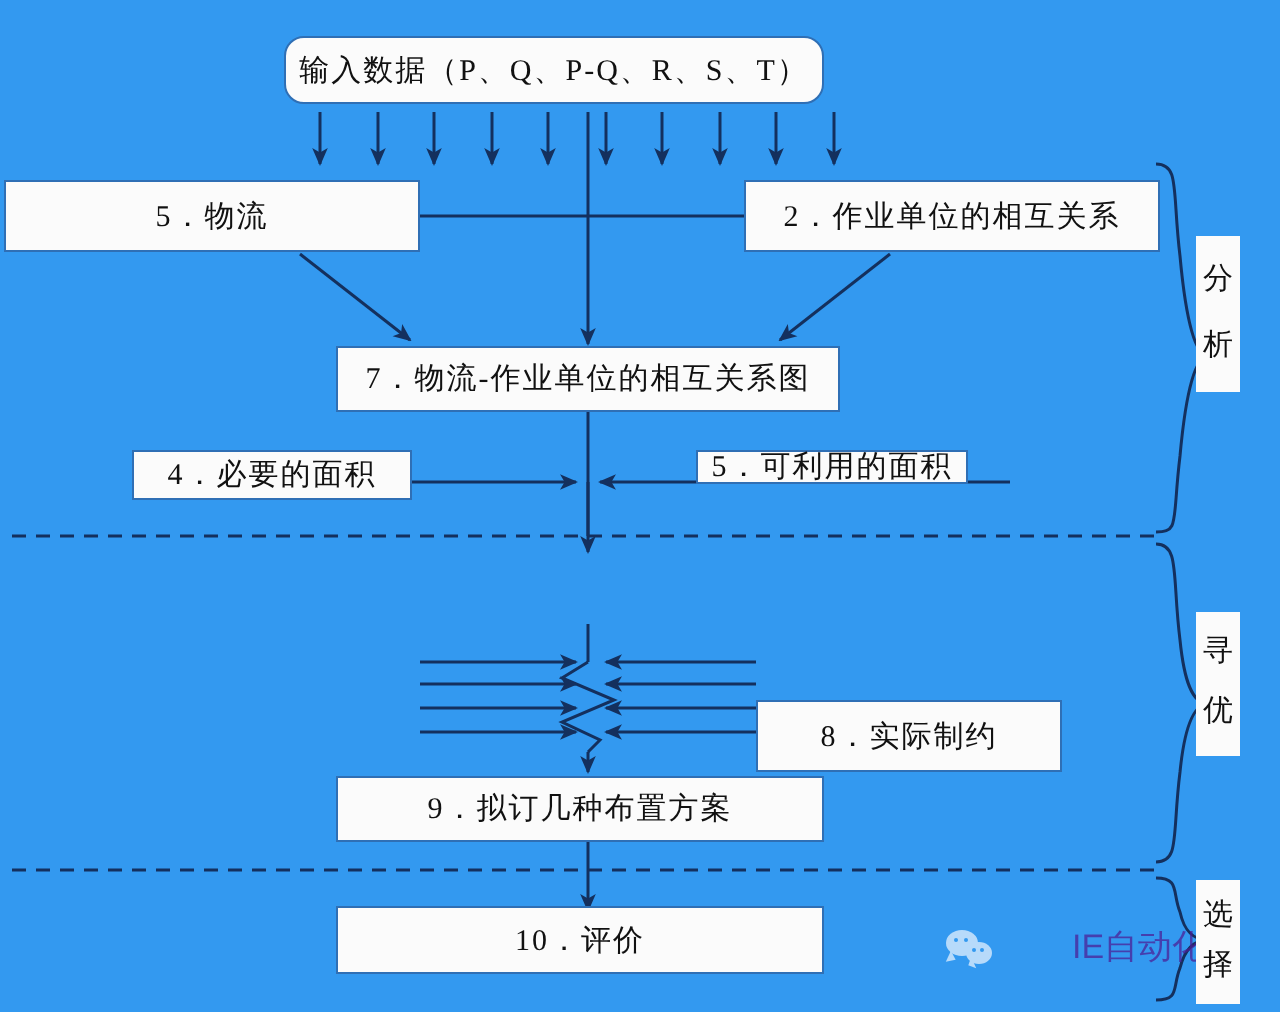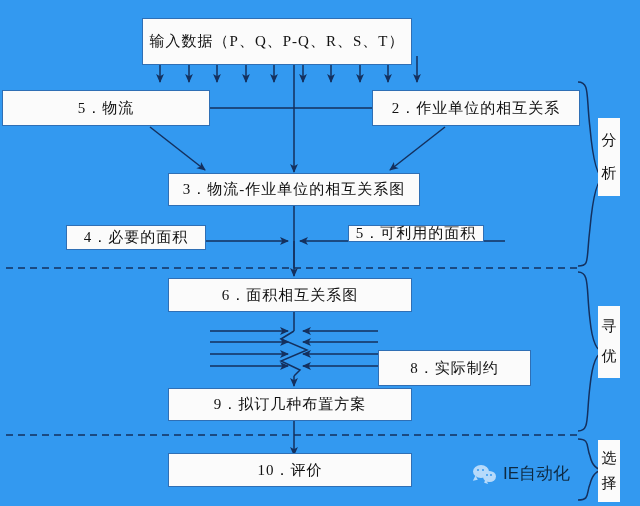--- a/index.html
+++ b/index.html
@@ -41,25 +41,26 @@
 
   
   #watermark{
     position:absolute;
     left:473px;top:462px;
     display:flex;align-items:center;gap:6px;
     z-index:2;
     opacity:.72;
   }
   #watermark .wm-text{
-    color:#000000;
+    color:#4c1d95;
     font-size:17px;
     font-family:"Liberation Sans","DejaVu Sans",sans-serif;
     letter-spacing:0px;
     white-space:nowrap;
+    margin-left:33px;
   }
   .wechat{position:relative;width:24px;height:18px;}
   .wechat .b1,.wechat .b2{
     position:absolute;background:#eaf4ff;border-radius:50%;
   }
   .wechat .b1{width:16px;height:13px;left:0;top:0;}
   .wechat .b2{width:13px;height:11px;left:10px;top:6px;}
   .wechat .d{position:absolute;width:2px;height:2px;background:#3399f0;border-radius:50%;}
   .wechat .d1{left:4px;top:4px;}
   .wechat .d2{left:9px;top:4px;}
@@ -142,33 +143,32 @@
 
       <path d="M578,82 C590,82 586,95 590,128 C592,150 596,178 604,178
                C596,178 592,206 590,228 C586,261 590,266 578,266"></path>
       <path d="M578,272 C590,272 586,288 590,320 C592,340 596,352 604,352
                C596,352 592,366 590,386 C586,418 590,431 578,431"></path>
       <path d="M578,439 C590,439 586,446 590,456 C592,465 596,470 604,470
                C596,470 592,476 590,484 C586,494 590,500 578,500"></path>
     </g>
   </svg>
 
-  <div class="box" style="left:142px;top:18px;width:270px;height:47px;">输入数据（P、Q、P-Q、R、S、T）</div>
+  <div class="box" style="left:142px;top:18px;width:270px;height:34px;border-radius:10px;">输入数据（P、Q、P-Q、R、S、T）</div>
 
   <div class="box" style="left:2px;top:90px;width:208px;height:36px;">5．物流</div>
 
   <div class="box" style="left:372px;top:90px;width:208px;height:36px;">2．作业单位的相互关系</div>
 
-  <div class="box" style="left:168px;top:173px;width:252px;height:33px;">3．物流-作业单位的相互关系图</div>
+  <div class="box" style="left:168px;top:173px;width:252px;height:33px;">7．物流-作业单位的相互关系图</div>
 
   <div class="box" style="left:66px;top:225px;width:140px;height:25px;">4．必要的面积</div>
 
   <div class="box" style="left:348px;top:225px;width:136px;height:17px;">5．可利用的面积</div>
 
-  <div class="box" style="left:168px;top:278px;width:244px;height:34px;">6．面积相互关系图</div>
 
 
   <div class="box" style="left:378px;top:350px;width:153px;height:36px;">8．实际制约</div>
 
   <div class="box" style="left:168px;top:388px;width:244px;height:33px;">9．拟订几种布置方案</div>
 
   <div class="box" style="left:168px;top:453px;width:244px;height:34px;">10．评价</div>
 
   <div class="vlabel" style="left:598px;top:118px;height:78px;">
     <span>分</span>

